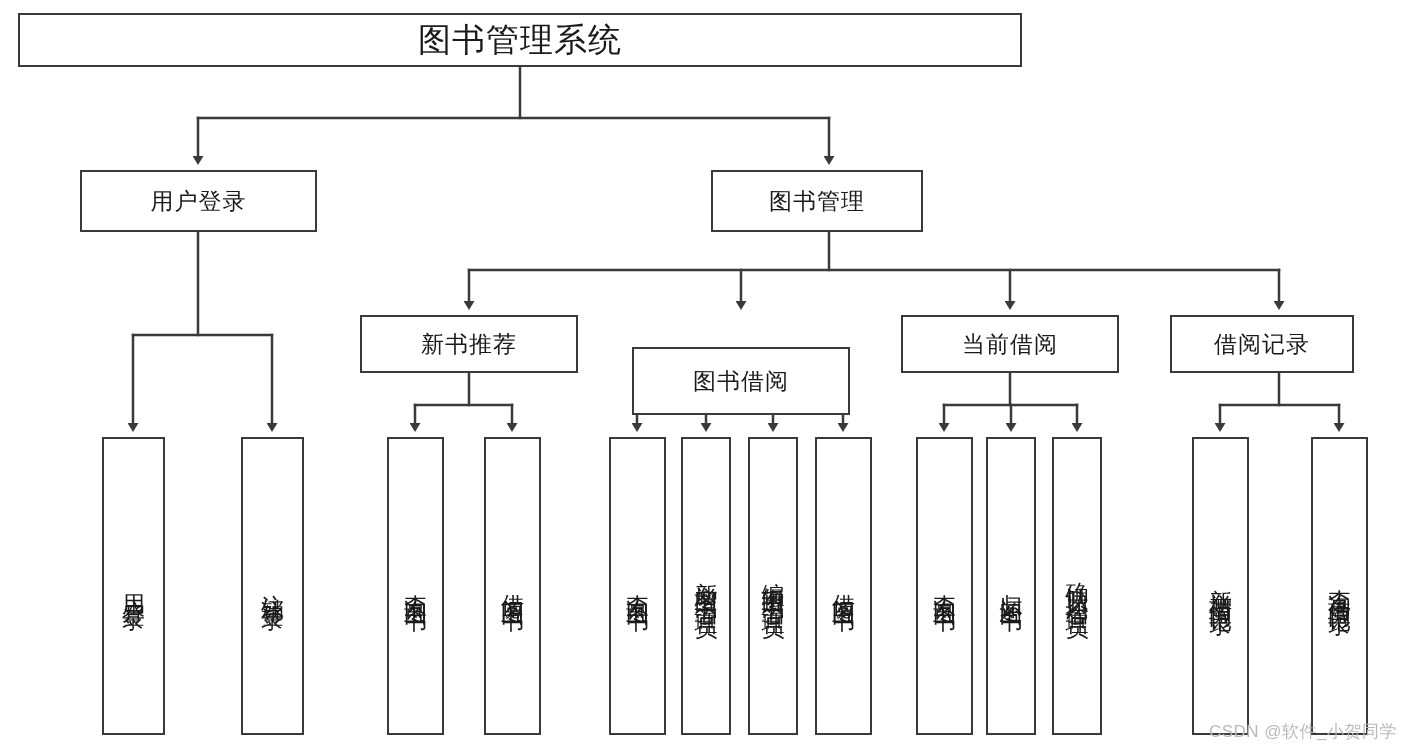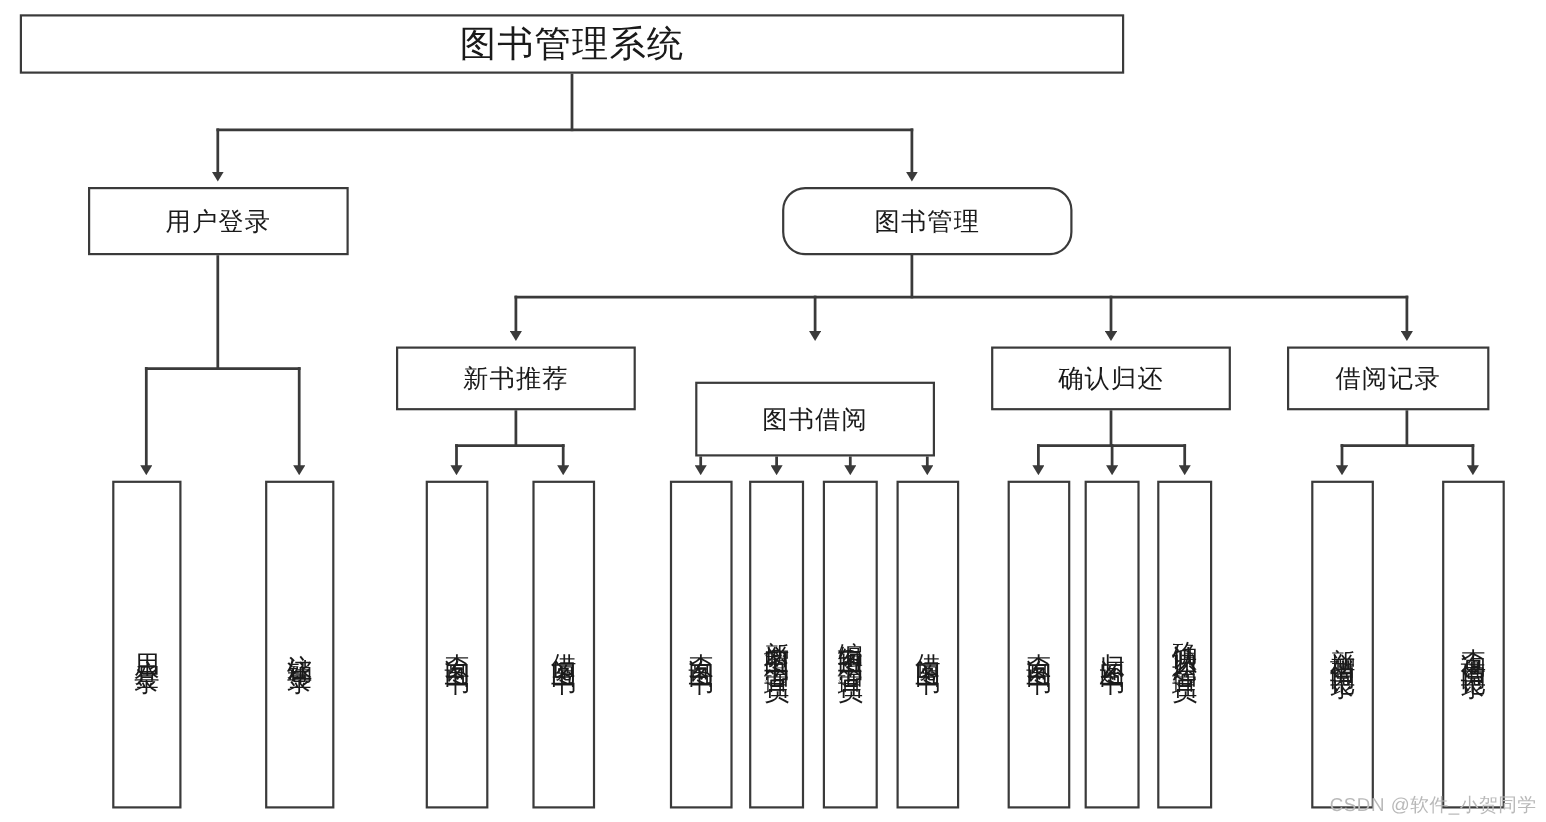--- a/index.html
+++ b/index.html
@@ -122,33 +122,33 @@
   </svg>
 
   <div class="node root" style="left: 18px; top: 13px; width: 1004px; height: 54px;">
     <span class="label">图书管理系统</span>
   </div>
 
   <div id="level2-layer">
       <div class="node level2" style="left: 80px; top: 170px; width: 237px; height: 62px;">
         <span class="label">用户登录</span>
       </div>
-      <div class="node level2" style="left: 711px; top: 170px; width: 264px; height: 62px; border-radius: 21px;">
+      <div class="node level2" style="left: 711px; top: 170px; width: 212px; height: 62px;">
         <span class="label">图书管理</span>
       </div>
     </div>
   <div id="level3-layer">
       <div class="node level3" style="left: 360px; top: 315px; width: 218px; height: 58px;">
         <span class="label">新书推荐</span>
       </div>
       <div class="node level3" style="left: 632px; top: 315px; width: 218px; height: 68px; margin-top: 32px;">
         <span class="label">图书借阅</span>
       </div>
       <div class="node level3" style="left: 901px; top: 315px; width: 218px; height: 58px;">
-        <span class="label">确认归还</span>
+        <span class="label">当前借阅</span>
       </div>
       <div class="node level3" style="left: 1170px; top: 315px; width: 184px; height: 58px;">
         <span class="label">借阅记录</span>
       </div>
     </div>
   <div id="leaf-layer">
       <div class="node leaf" style="left: 102px; top: 437px; width: 63px; height: 298px;">
         <span class="label">用户登录</span>
       </div>
       <div class="node leaf" style="left: 241px; top: 437px; width: 63px; height: 298px;">

